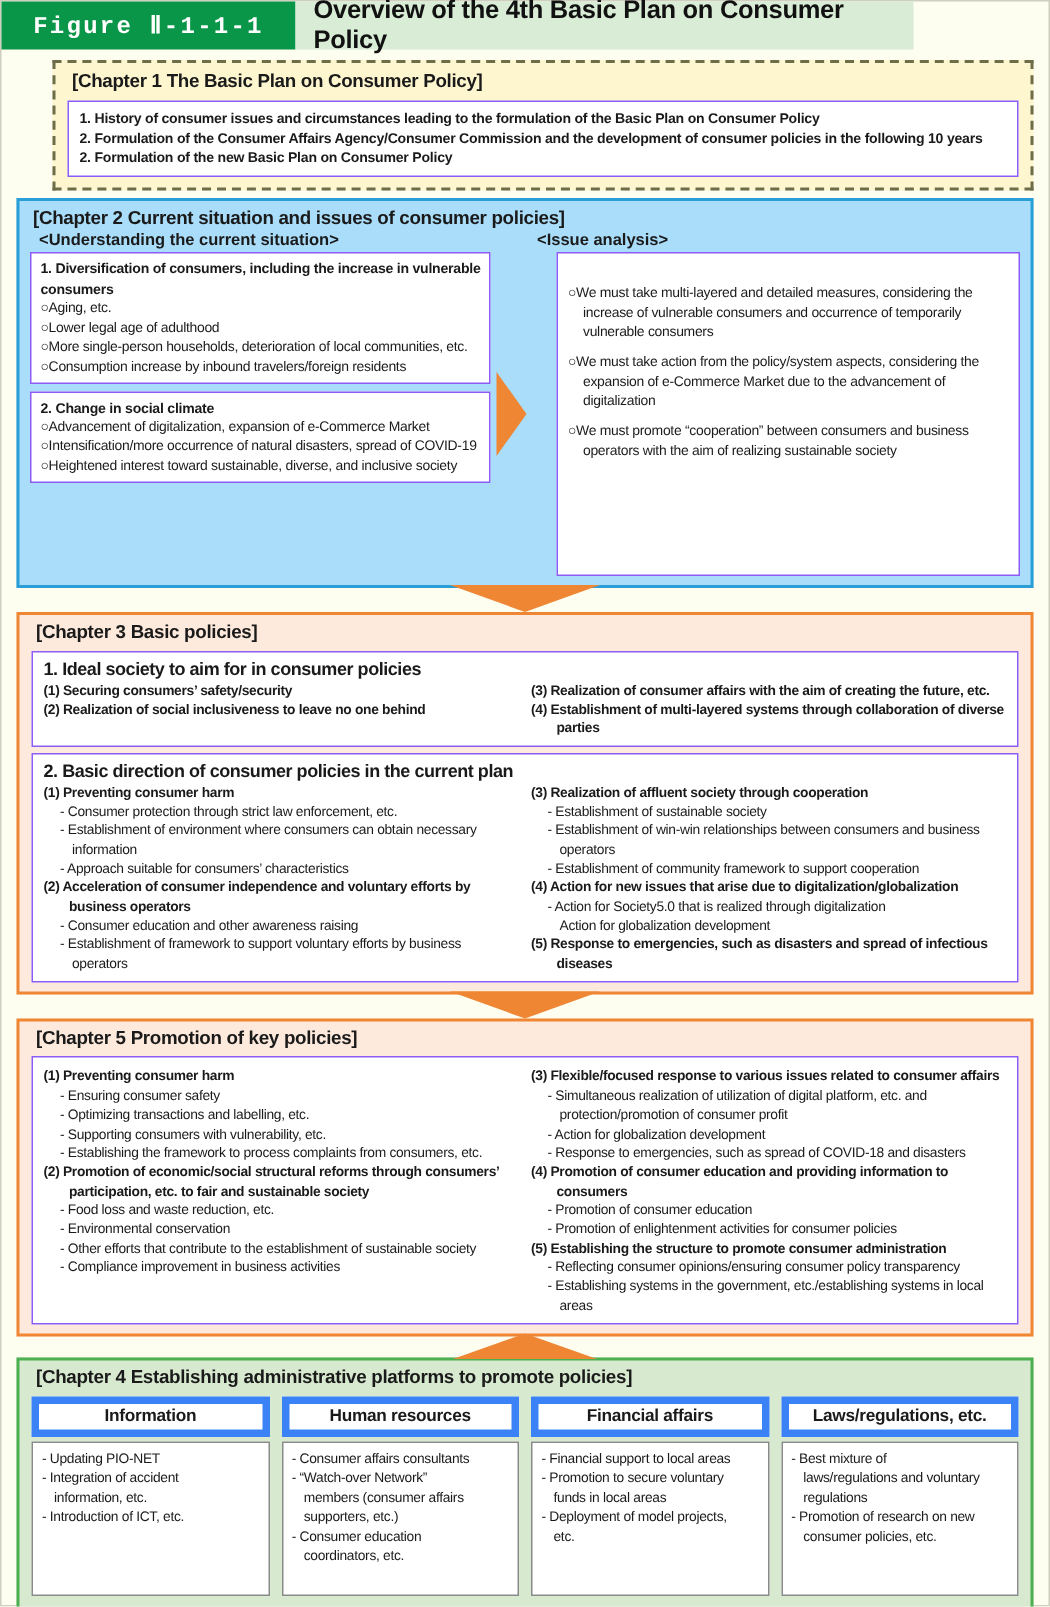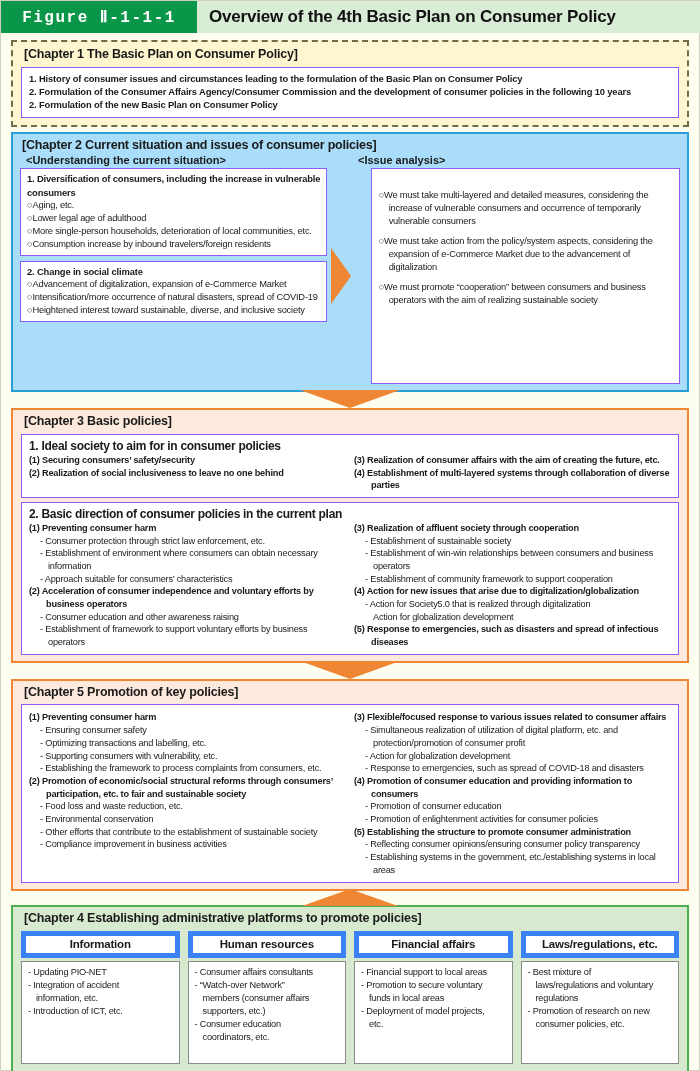--- a/index.html
+++ b/index.html
@@ -7,21 +7,21 @@
     width:700px;height:1071px;
     background:#fdfdf0;
     font-family:"Liberation Sans", sans-serif;
     color:#1a1a1a;
     overflow:hidden;
   }
   .page{position:relative;width:700px;height:1071px;box-sizing:border-box;
         border:1px solid #cfcfc0;background:#fdfdf0;}
 
   
-  .fig-header{display:flex;align-items:stretch;height:32px;width:700px;}
+  .fig-header{display:flex;align-items:stretch;height:32px;width:608px;}
   .fig-tag{
     background:#0a9648;color:#ffffff;
     font-size:16px;font-weight:700;letter-spacing:1.5px;
     display:flex;align-items:center;justify-content:center;
     padding:0 10px;min-width:196px;box-sizing:border-box;
     font-family:"Liberation Mono", monospace;
   }
   .fig-title{
     background:#d9ecd5;color:#111;
     font-size:17px;font-weight:700;
@@ -31,21 +31,21 @@
 
   .body-wrap{padding:7px 10px 6px 10px;box-sizing:border-box;}
 
   
   .chapter{position:relative;box-sizing:border-box;}
   .chapter-title{font-size:12.5px;font-weight:700;letter-spacing:-0.2px;line-height:1.25;}
   .sub-title{font-size:11px;font-weight:700;}
 
   .ch1{
     border:2px dashed #6d6d4a;background:#fdf6cf;
-    padding:5px 8px 7px 8px;margin-bottom:5px;
+    padding:5px 8px 7px 8px;margin-bottom:5px;margin-left:24px;
   }
   .ch1 .chapter-title{margin:0 0 4px 3px;}
   .white-box{background:#ffffff;border:1px solid #8b5cf6;box-sizing:border-box;}
   .ch1 .white-box{padding:4px 7px 5px 7px;}
   .line{font-size:9.4px;line-height:1.42;letter-spacing:-0.15px;font-weight:700;}
 
   
   .ch2{
     border:2px solid #2a9ed6;background:#a9ddfa;
     padding:4px 7px 6px 7px;margin-bottom:0;

